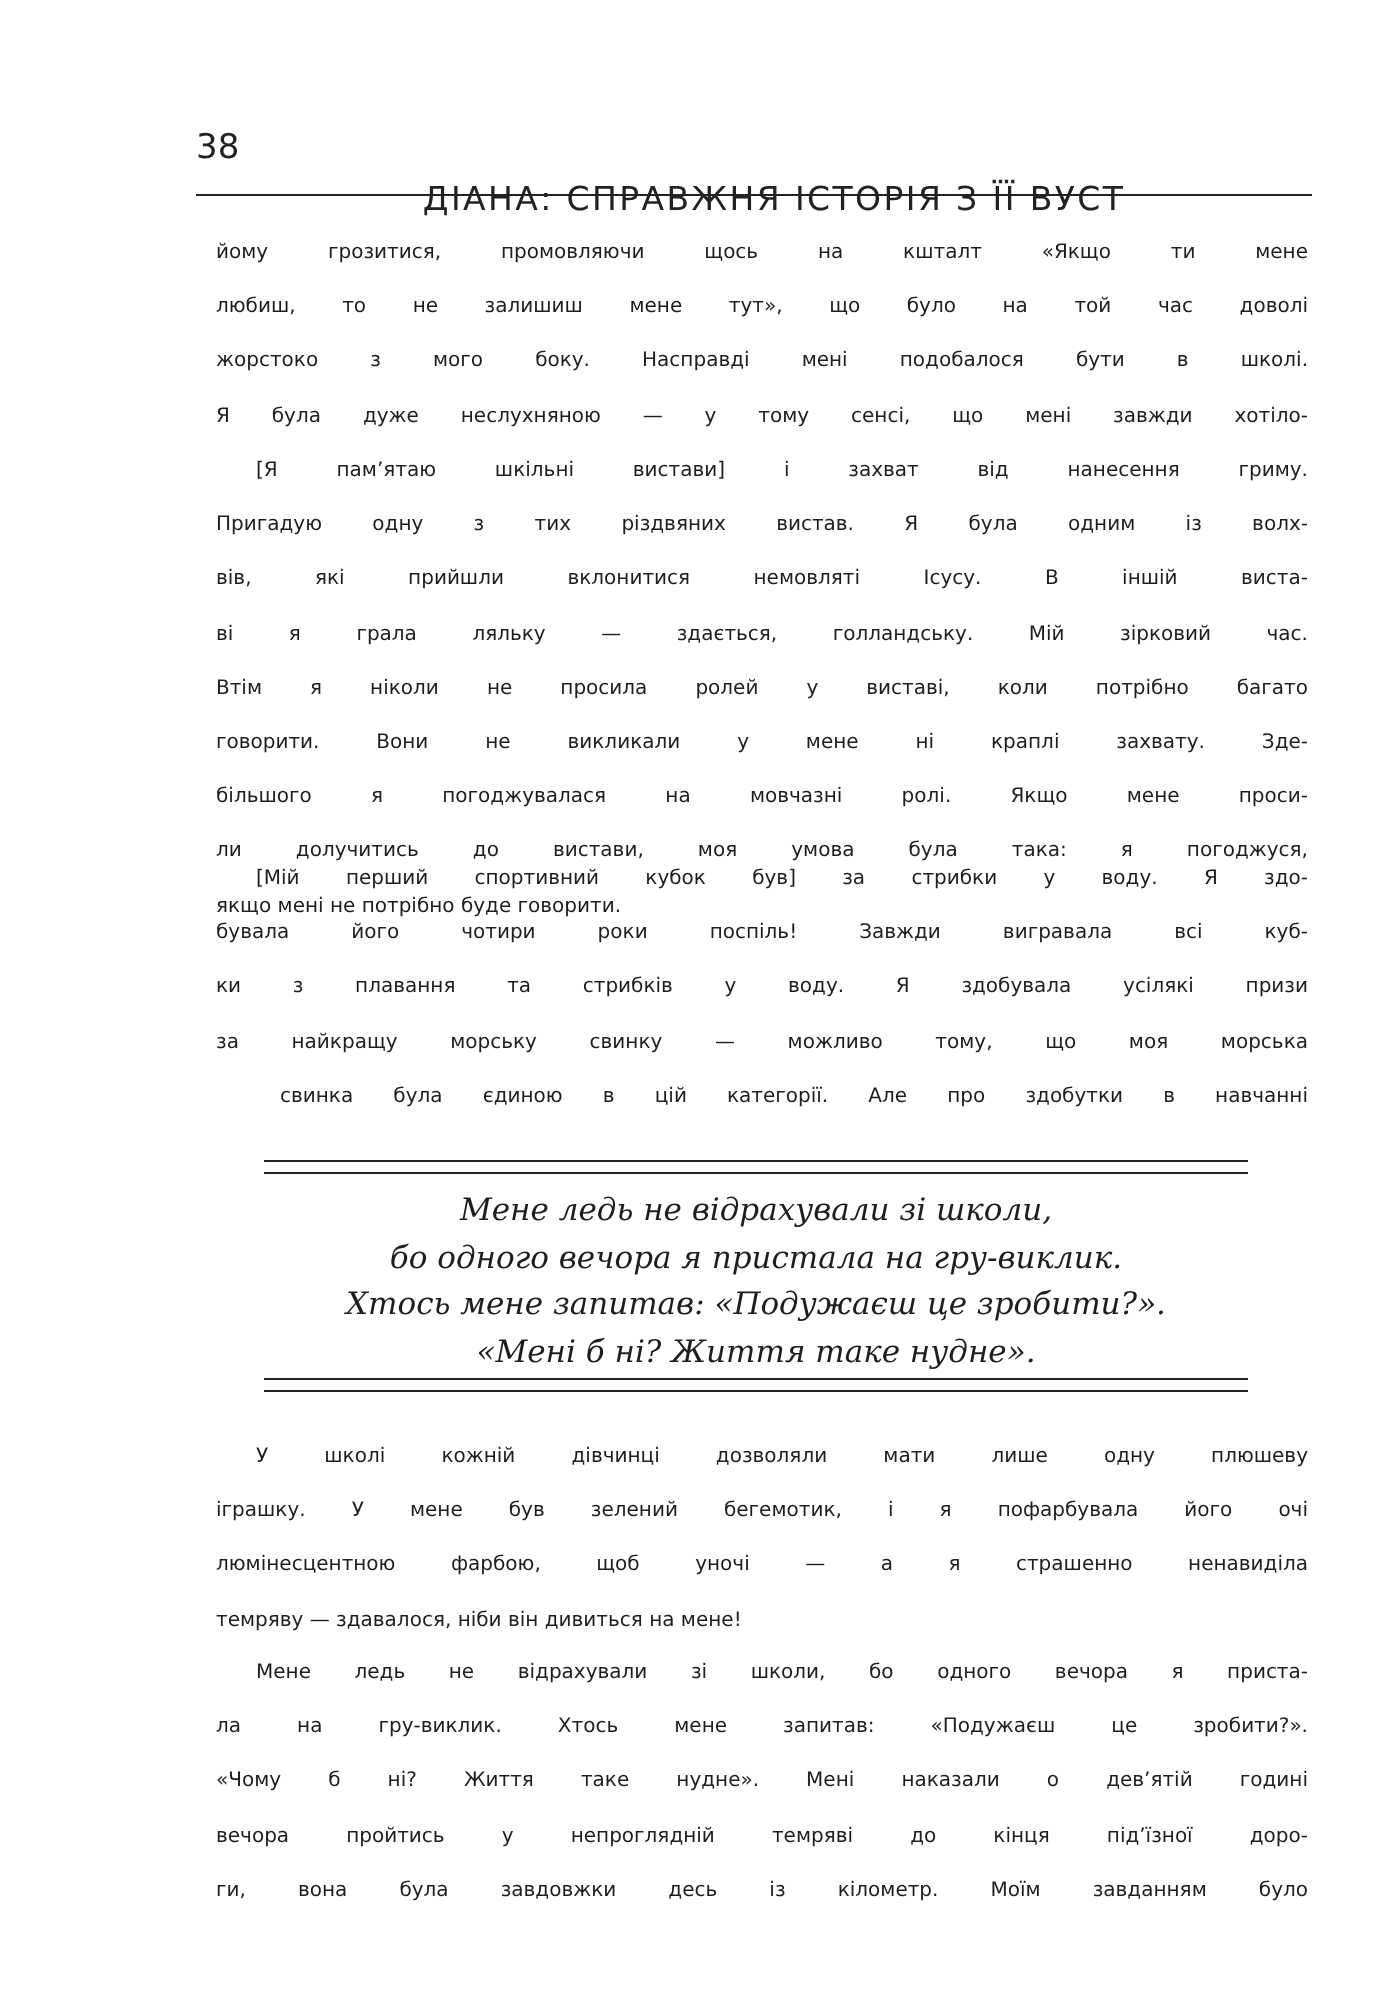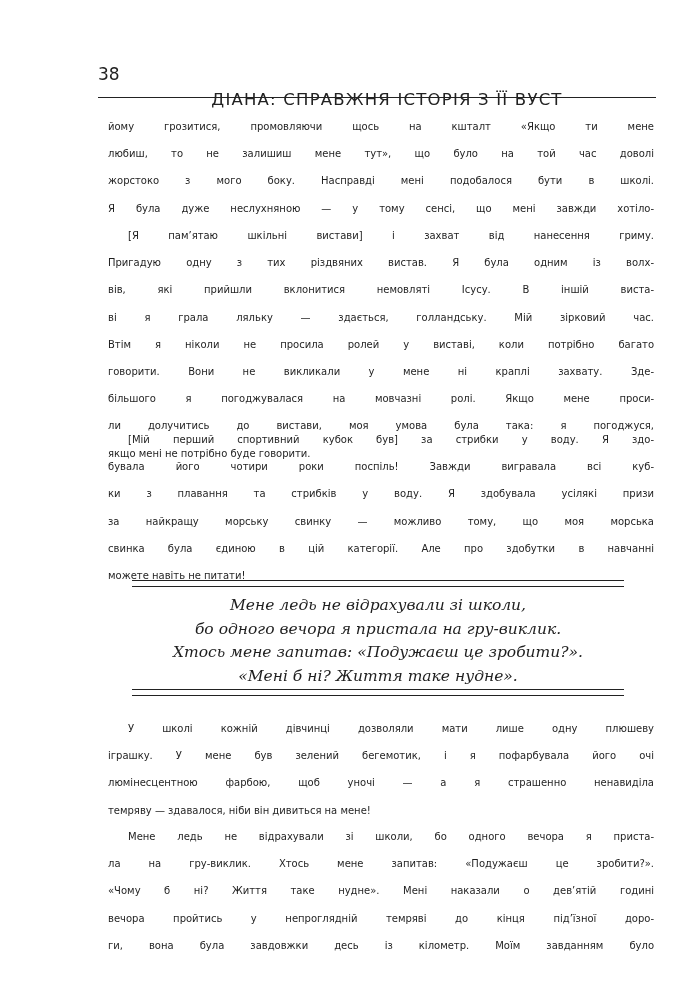--- a/index.html
+++ b/index.html
@@ -75,22 +75,21 @@
     <span class="line" style="word-spacing: 4.75195px;">більшого я погоджувалася на мовчазні ролі. Якщо мене проси-</span>
     <span class="line" style="word-spacing: 4.74826px;">ли долучитись до вистави, моя умова була така: я погоджуся,</span>
     <span class="line last">якщо мені не потрібно буде говорити.</span>
   </div>
 
   <div class="body-text block3">
     <span class="line indent" style="word-spacing: 3.03281px;">[Мій перший спортивний кубок був] за стрибки у воду. Я здо-</span>
     <span class="line" style="word-spacing: 6.84766px;">бувала його чотири роки поспіль! Завжди вигравала всі куб-</span>
     <span class="line" style="word-spacing: 6.10469px;">ки з плавання та стрибків у воду. Я здобувала усілякі призи</span>
     <span class="line" style="word-spacing: 3.6684px;">за найкращу морську свинку — можливо тому, що моя морська</span>
-    <span class="line" style="word-spacing: 2.19062px;">свинка була єдиною в цій категорії. Але про здобутки в навчанні</span>
-    <span class="line last">можете навіть не питати!</span>
+    <span class="line" style="word-spacing: 2.19062px; margin-left: 32px;">свинка була єдиною в цій категорії. Але про здобутки в навчанні</span>
   </div>
 
   <div class="pullquote">
     <div class="pq-rules-top">
       <div class="pq-rule r1"></div>
       <div class="pq-rule r2"></div>
     </div>
     <div class="pq-text">
       <span class="pq-line">Мене ледь не відрахували зі школи,</span>
       <span class="pq-line">бо одного вечора я пристала на гру-виклик.</span>

